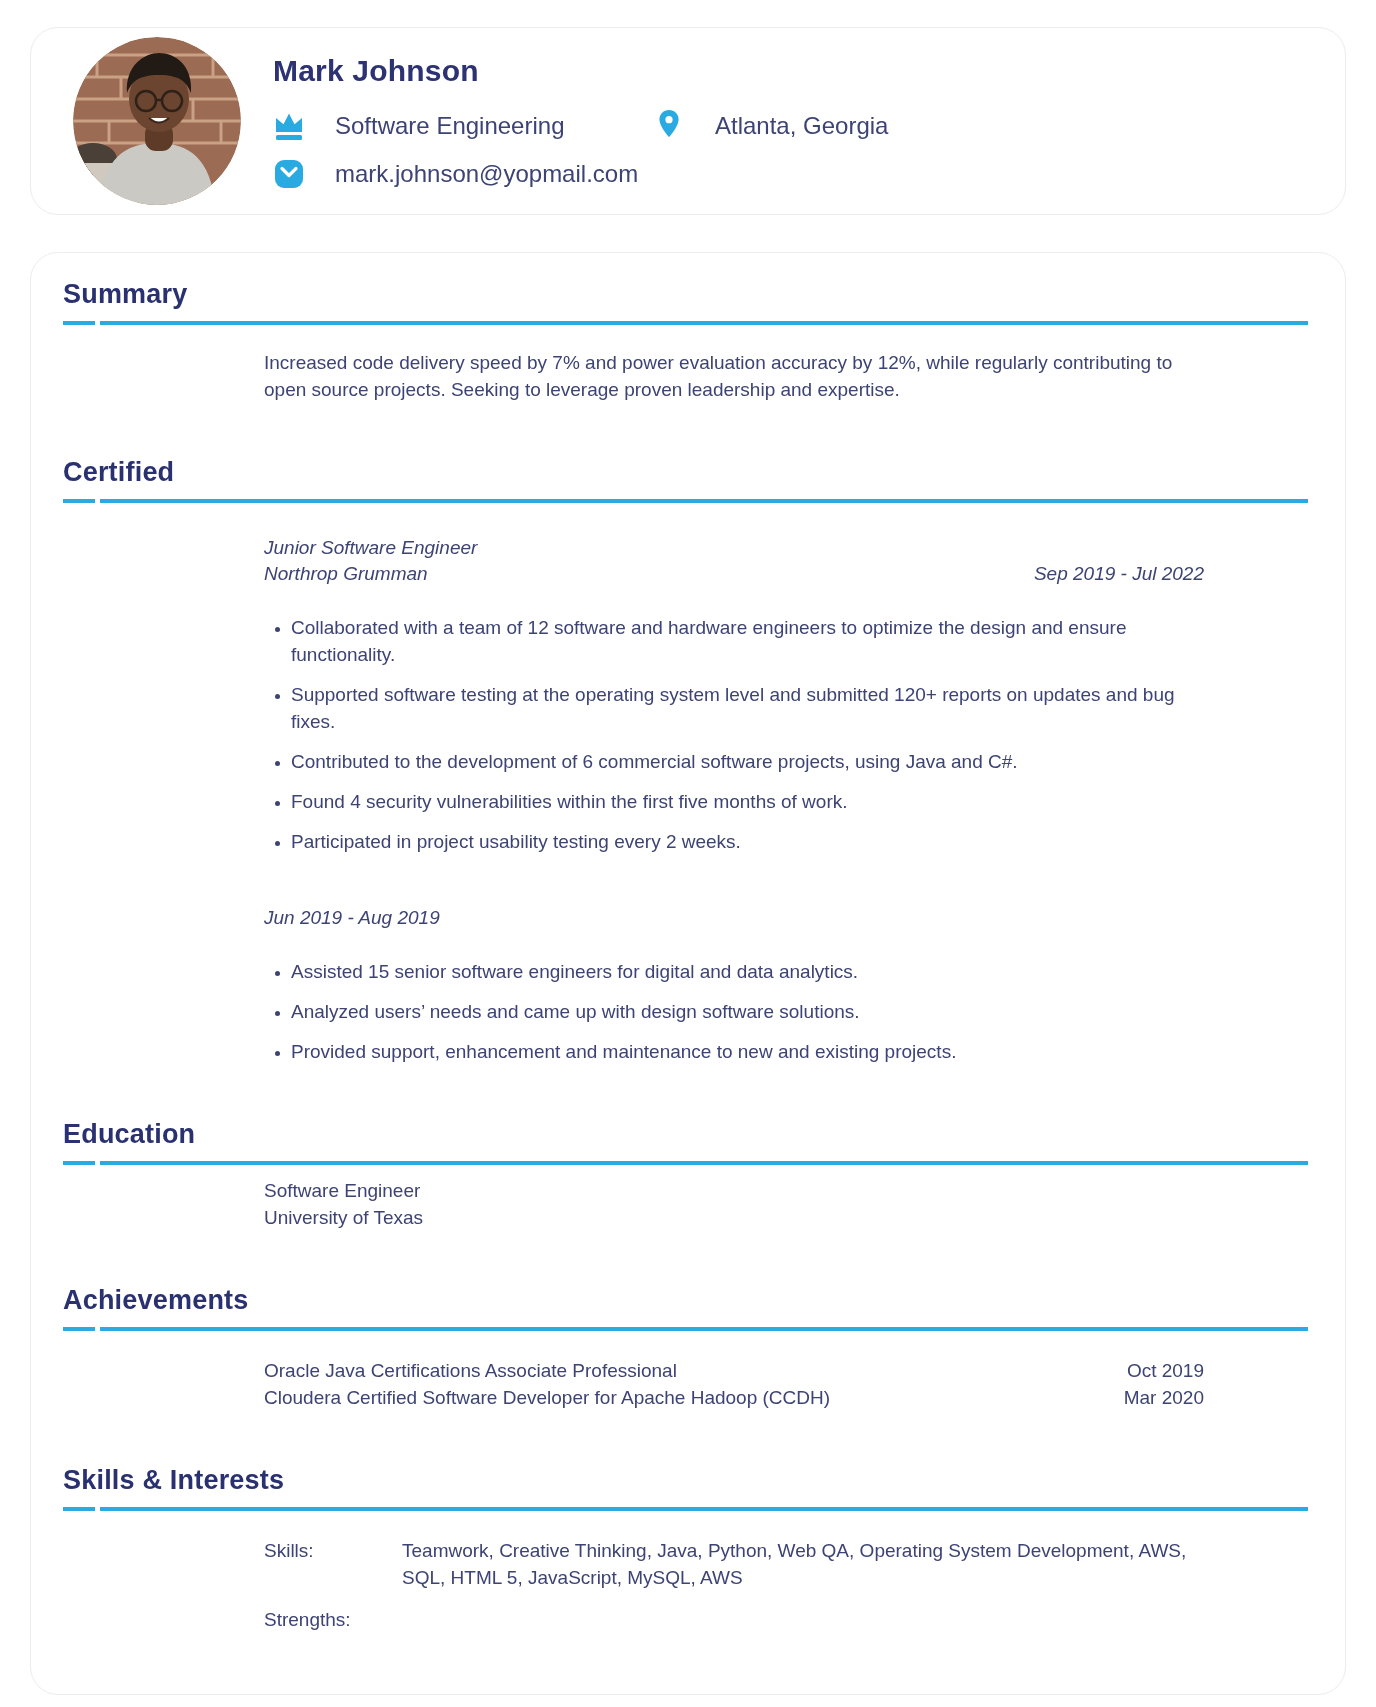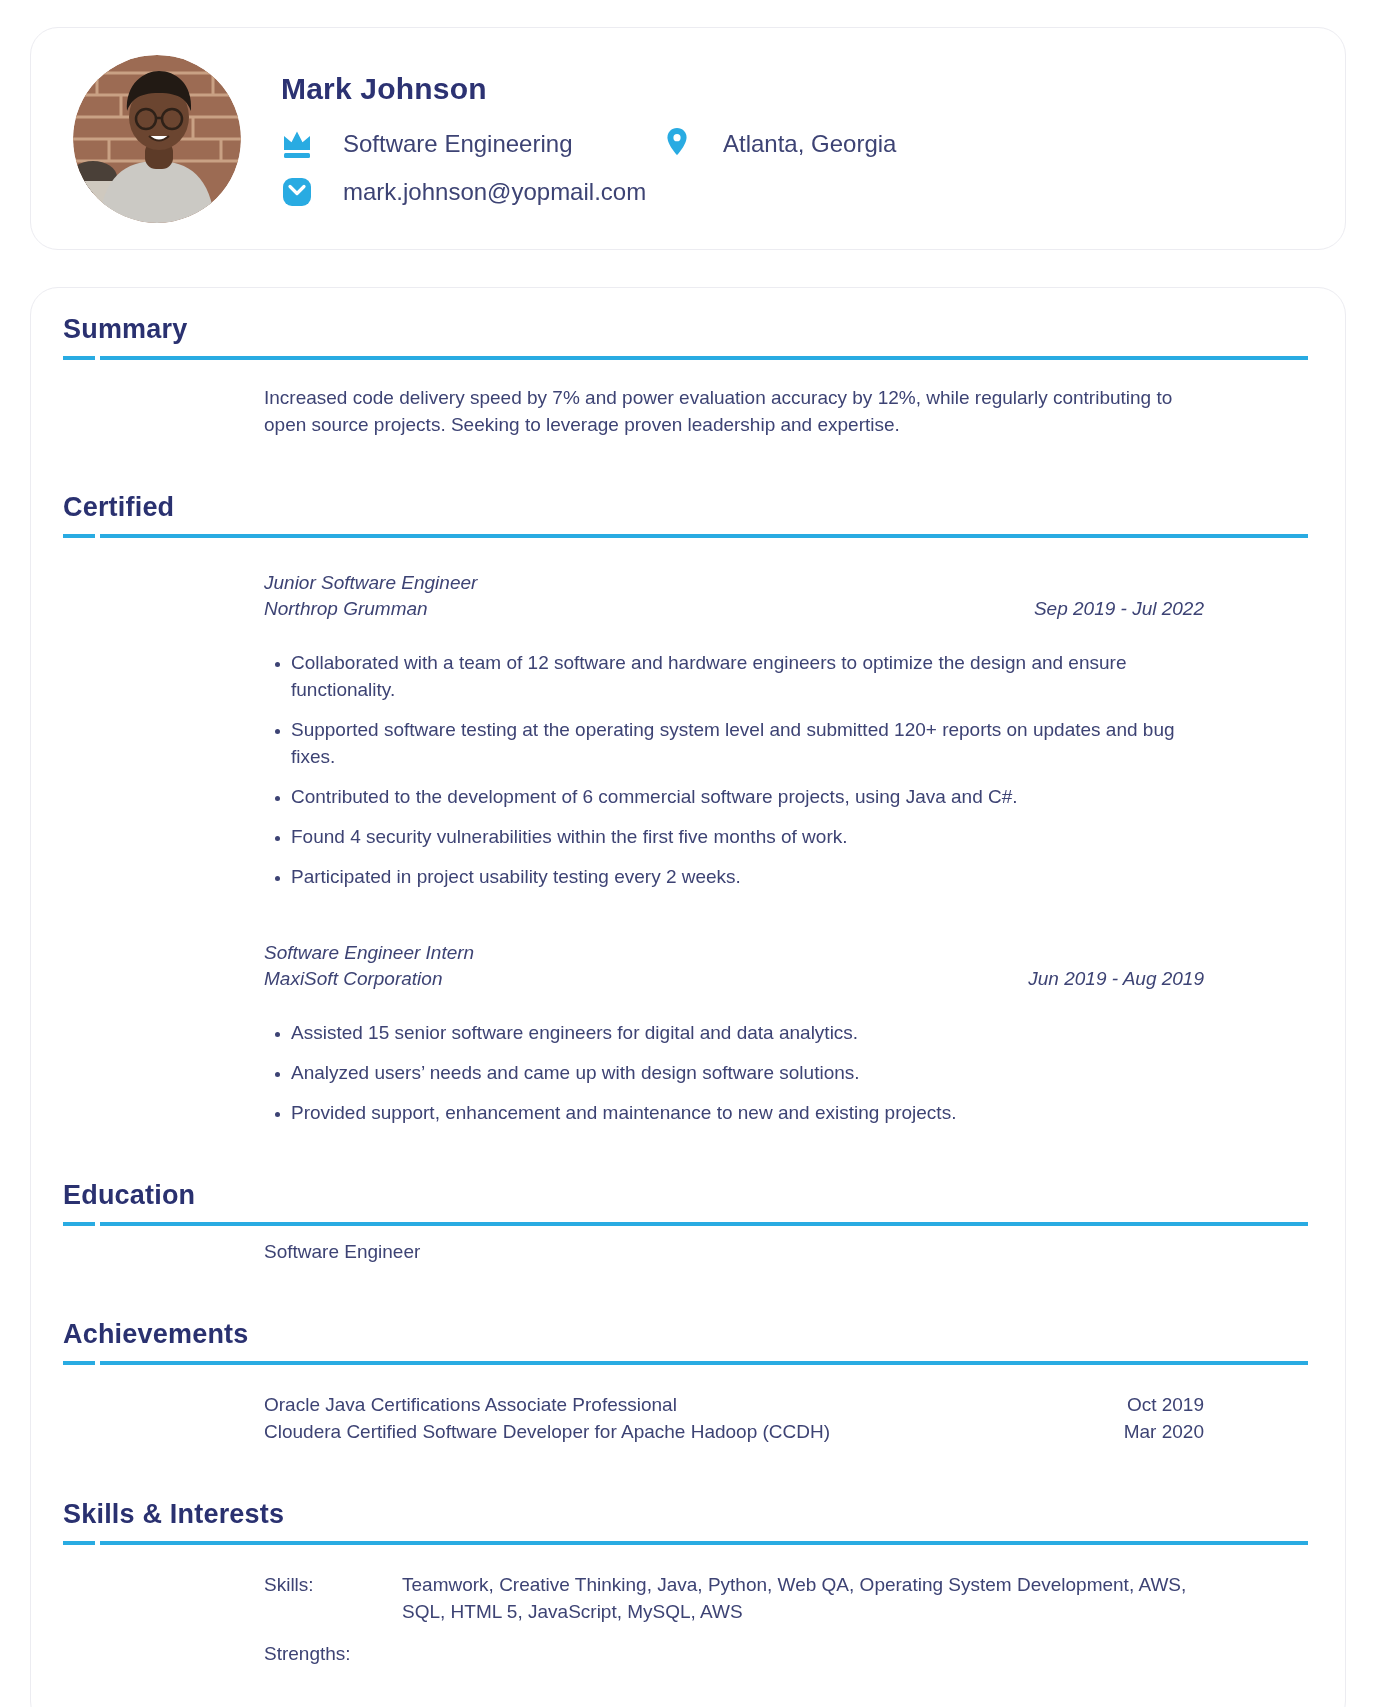--- a/index.html
+++ b/index.html
@@ -13,24 +13,24 @@
   }
   .card {
     background: #ffffff;
     border: 1px solid #ececf1;
     border-radius: 28px;
   }
 
   
   .header-card {
     margin: 27px 30px 0 30px;
-    height: 223px;
+    height: 188px;
     display: flex;
     align-items: center;
-    gap: 40px;
+    gap: 32px;
     padding: 24px 40px 24px 42px;
   }
   .avatar-wrap { width:168px; height:168px; border-radius:50%; overflow:hidden; flex-shrink:0; }
   .info { flex:1; padding-top: 2px; }
   .name {
     font-size: 30px;
     font-weight: 700;
     color: #2c3272;
     margin: 0 0 22px 0;
     letter-spacing: .2px;
@@ -194,24 +194,20 @@
           <li>Collaborated with a team of 12 software and hardware engineers to optimize the design and ensure functionality.</li>
           <li>Supported software testing at the operating system level and submitted 120+ reports on updates and bug fixes.</li>
           <li>Contributed to the development of 6 commercial software projects, using Java and C#.</li>
           <li>Found 4 security vulnerabilities within the first five months of work.</li>
           <li>Participated in project usability testing every 2 weeks.</li>
         </ul>
       </div>
 
       <div class="job">
         <div class="job-head">
-          <div class="job-left">
-            <div class="job-role">Software Engineer Intern</div>
-            <div class="job-company">MaxiSoft Corporation</div>
-          </div>
           <div class="job-dates">Jun 2019 - Aug 2019</div>
         </div>
         <ul class="bullets">
           <li>Assisted 15 senior software engineers for digital and data analytics.</li>
           <li>Analyzed users’ needs and came up with design software solutions.</li>
           <li>Provided support, enhancement and maintenance to new and existing projects.</li>
         </ul>
       </div>
 
     </div>
@@ -219,20 +215,21 @@
 
   <div class="section">
     <h2 class="section-title">Education</h2>
     <div class="rule">
         <span class="rule-short"></span>
         <span class="rule-long"></span>
       </div>
     <div class="section-body">
       <div class="edu-lines">
         <div>Software Engineer</div>
+        <div>University of Texas</div>
       </div>
     </div>
   </div>
 
   <div class="section">
     <h2 class="section-title">Achievements</h2>
     <div class="rule">
         <span class="rule-short"></span>
         <span class="rule-long"></span>
       </div>

